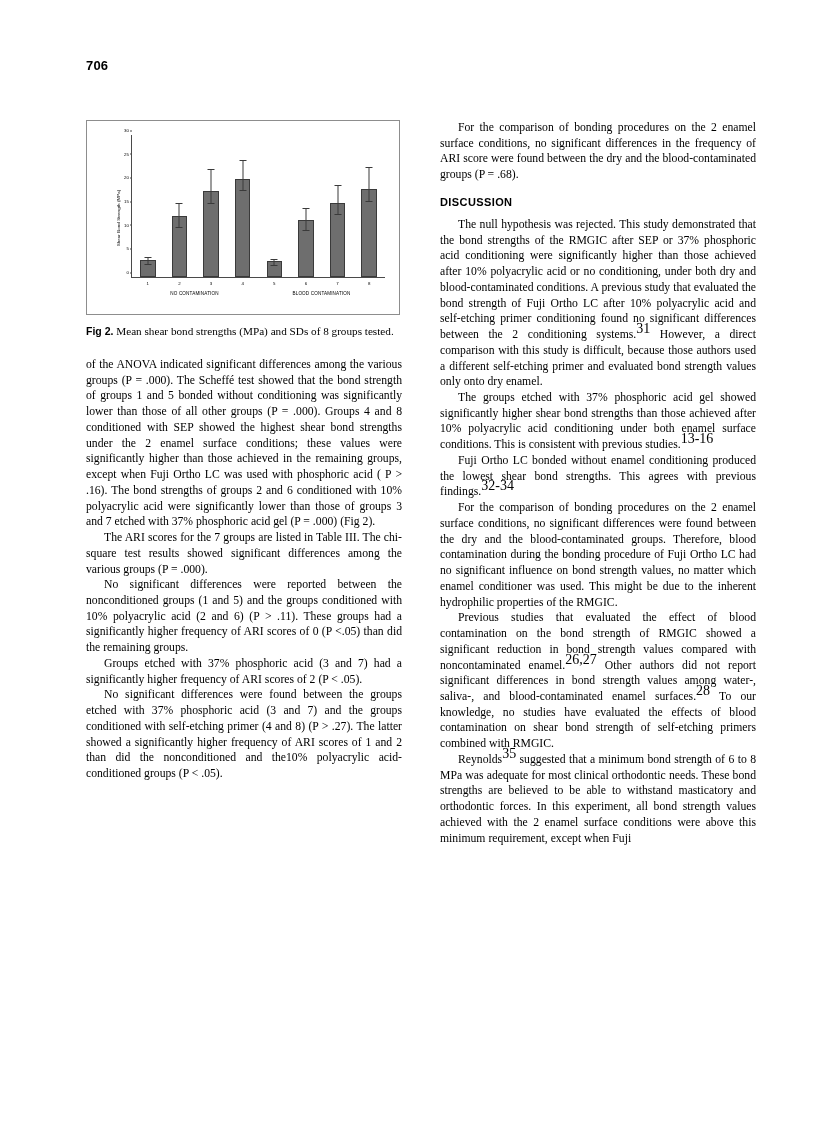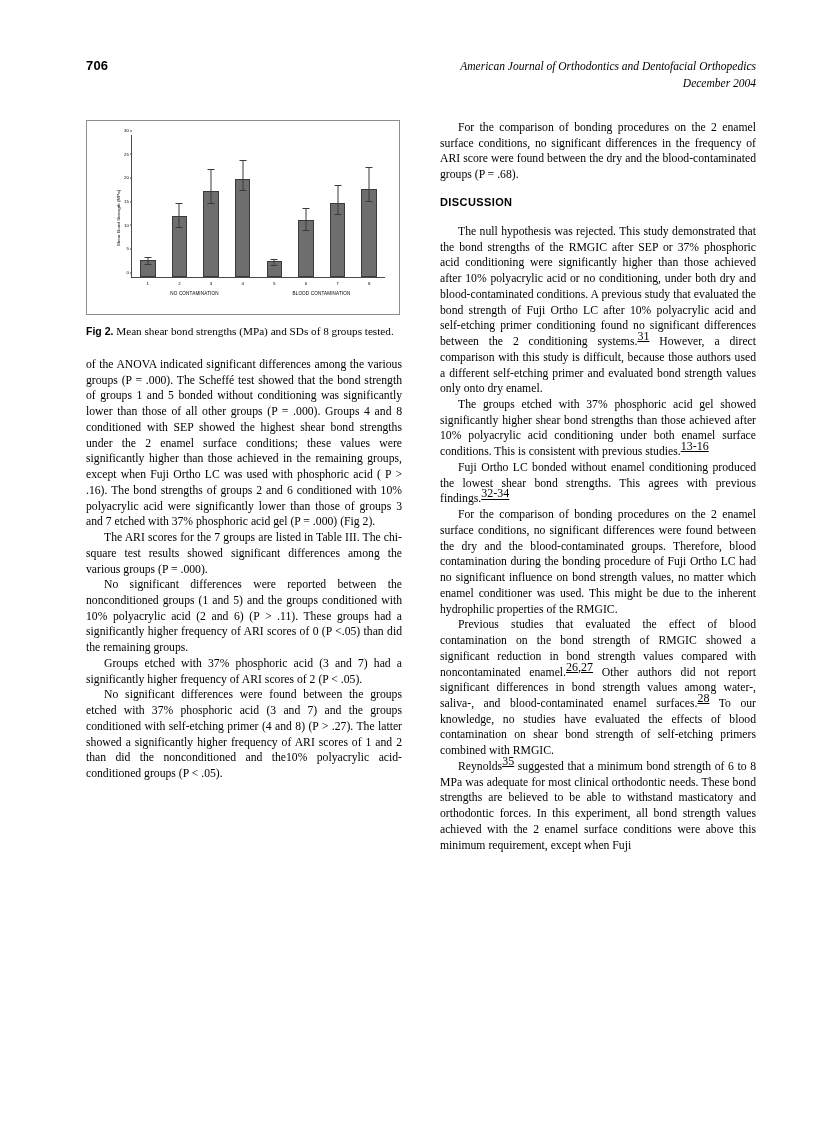--- a/index.html
+++ b/index.html
@@ -62,23 +62,23 @@
     text-align: justify;
     text-indent: 18px;
     hyphens: auto;
   }
   p.noindent { text-indent: 0; }
   .sechead {
     font-family: "Liberation Sans", sans-serif;
     font-size: 11px;
     font-weight: bold;
     letter-spacing: .4px;
-    margin: 13px 0 16px 0;
-  }
-  sup { font-size: 12px; vertical-align: super; line-height: 0; text-decoration: underline; }
+    margin: 13px 0 9px 0;
+  }
+  sup { font-size: 14px; vertical-align: super; line-height: 0; }
   
   .figure-box {
     border: 1px solid #8d8d8d;
     width: 314px;
     height: 195px;
     box-sizing: border-box;
     background: #fff;
     position: relative;
   }
   .figcap {
@@ -195,24 +195,20 @@
   }
 </style>
 </head>
 <body>
 
 <div class="page">
 
   <div class="content">
     <div class="runhead">
       <div class="folio">706</div>
-      <div class="journal">
-        <div>American Journal of Orthodontics and Dentofacial Orthopedics</div>
-        <div>December 2004</div>
-      </div>
     </div>
   </div>
 
   <div class="cols">
 
     <div class="col">
 
       <div class="figure-box">
         <div class="ylabel">Shear Bond Strength (MPa)</div>
         <div class="chart-area">

